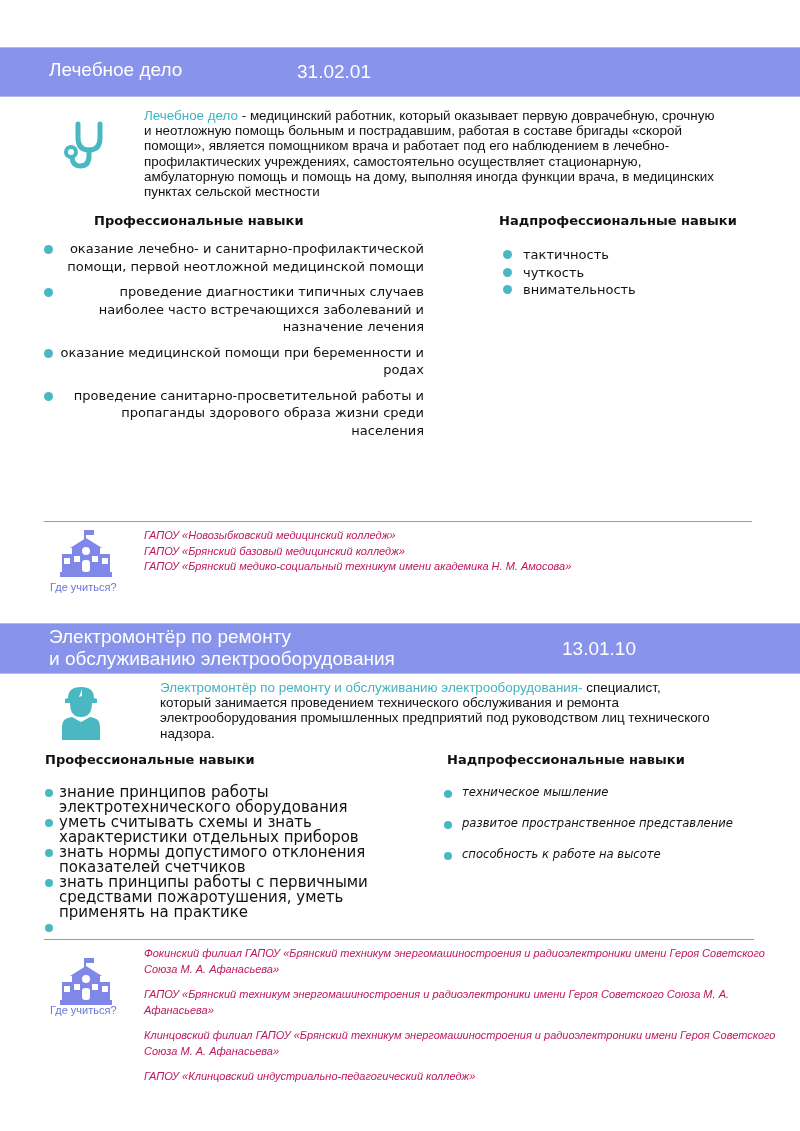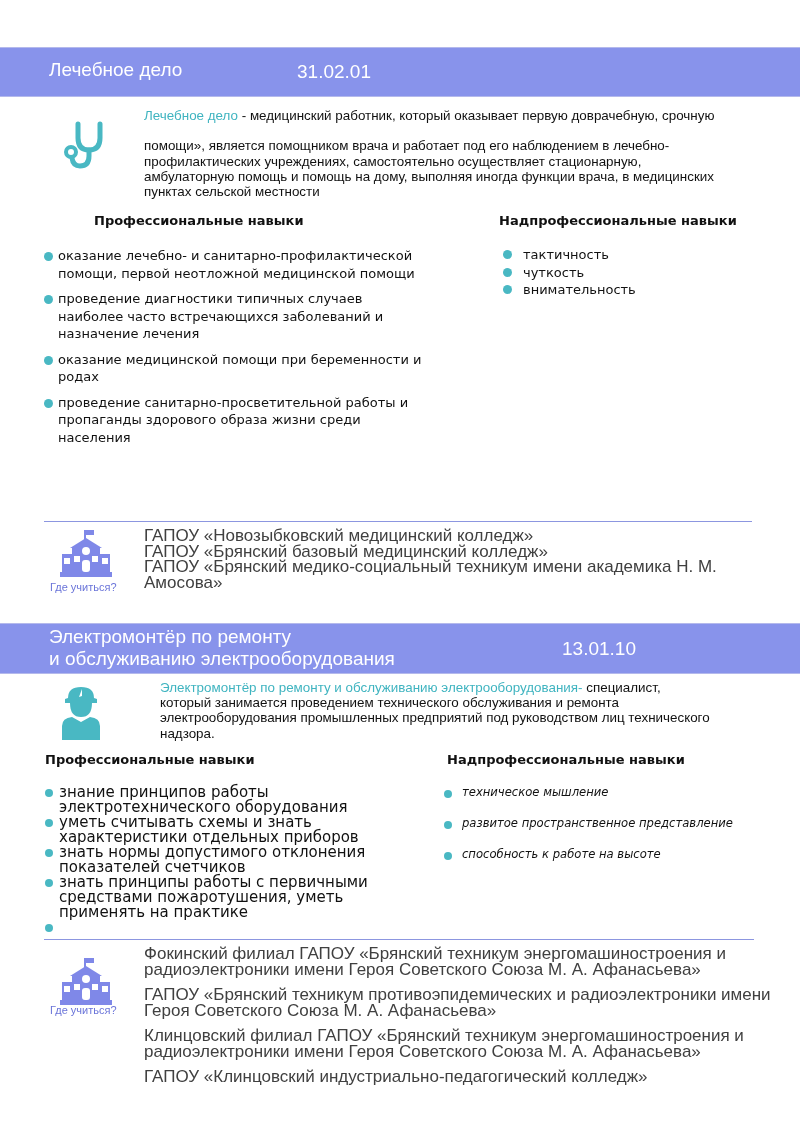--- a/index.html
+++ b/index.html
@@ -26,22 +26,22 @@
   .s1 li .dot { top: 5px; }
   .s1b li { font-size: 13px; line-height: 17.5px; padding-left: 20px; }
   .s1b li .dot { top: 4px; left: 0; }
   .s2 li { font-size: 15px; line-height: 15px; }
   .s2 li .dot { top: 4px; width: 8px; height: 8px; }
   .s2b li { font-size: 11.6px; line-height: 15.8px; padding-left: 18px; margin-bottom: 15px; font-style: italic; }
   .s2b li .dot { top: 5px; width: 8px; height: 8px; }
   .divider { position: absolute; height: 1px; background: #8c96e0; }
   .where-label { position: absolute; font-family: "Liberation Sans", sans-serif; font-size: 11px;
                  color: #6a74d9; white-space: nowrap; }
-  .colleges { position: absolute; font-family: "Liberation Sans", sans-serif; font-size: 17px;
-              color: #404040; }
+  .colleges { position: absolute; font-family: "Liberation Sans", sans-serif; font-size: 11px;
+              color: #be185d; font-style: italic; }
   .colleges div { line-height: 15.5px; }
   .c2 div { margin-bottom: 10px; }
 </style>
 </head>
 <body>
 
 <div class="banner" style="top:47px;height:48px;">
   <div class="banner-title" style="left:49px;top:11px;">Лечебное дело</div>
   <div class="banner-code" style="left:297px;top:13px;">31.02.01</div>
 </div>
@@ -51,31 +51,31 @@
     <g fill="none" stroke="#49b8c3" stroke-width="5" stroke-linecap="round">
       <path d="M18 4 L18 18 Q18 30 29 30 Q40 30 40 18 L40 4"></path>
       <path d="M29 30 L29 36 Q29 46 20 46 Q13 46 12 38"></path>
     </g>
     <circle cx="11" cy="32" r="5" fill="none" stroke="#49b8c3" stroke-width="4"></circle>
   </svg>
 </div>
 
 <div class="desc" style="left:144px;top:108px;width:620px;">
   <span class="lead">Лечебное дело</span><span> - медицинский работник, который оказывает первую доврачебную, срочную</span><br>
-  <br>
+  <span>и неотложную помощь больным и пострадавшим, работая в составе бригады «скорой</span><br>
   <span>помощи», является помощником врача и работает под его наблюдением в лечебно-</span><br>
   <span>профилактических учреждениях, самостоятельно осуществляет стационарную,</span><br>
   <span>амбулаторную помощь и помощь на дому, выполняя иногда функции врача, в медицинских</span><br>
   <span>пунктах сельской местности</span>
 </div>
 
 <div class="heading" style="left:94px;top:213px;">Профессиональные навыки</div>
 <div class="heading" style="left:499px;top:213px;">Надпрофессиональные навыки</div>
 
-<ul class="skills s1" style="left:44px;top:247px;width:380px;">
+<ul class="skills s1" style="left:44px;top:240px;width:380px;text-align:right;">
   <li><span class="dot"></span><span>оказание лечебно- и санитарно-профилактической помощи, первой неотложной медицинской помощи</span></li>
   <li><span class="dot"></span><span>проведение диагностики типичных случаев наиболее часто встречающихся заболеваний и назначение лечения</span></li>
   <li><span class="dot"></span><span>оказание медицинской помощи при беременности и родах</span></li>
   <li><span class="dot"></span><span>проведение санитарно-просветительной работы и пропаганды здорового образа жизни среди населения</span></li>
 </ul>
 
 <ul class="skills s1b" style="left:503px;top:246px;width:260px;">
   <li><span class="dot"></span><span>тактичность</span></li>
   <li><span class="dot"></span><span>чуткость</span></li>
   <li><span class="dot"></span><span>внимательность</span></li>
@@ -175,16 +175,16 @@
       <rect x="42" y="28" width="6" height="6"></rect>
       <rect x="14" y="26" width="6" height="6"></rect>
       <rect x="32" y="26" width="6" height="6"></rect>
     </g>
   </svg>
 </div>
 <div class="where-label" style="left:50px;top:1004px;">Где учиться?</div>
 
 <div class="colleges c2" style="left:144px;top:946px;width:652px;">
   <div>Фокинский филиал ГАПОУ «Брянский техникум энергомашиностроения и радиоэлектроники имени Героя Советского Союза М. А. Афанасьева»</div>
-  <div>ГАПОУ «Брянский техникум противоэпидемических и радиоэлектроники имени Героя Советского Союза М. А. Афанасьева»</div>
+  <div>ГАПОУ «Брянский техникум энергомашиностроения и радиоэлектроники имени Героя Советского Союза М. А. Афанасьева»</div>
   <div>Клинцовский филиал ГАПОУ «Брянский техникум энергомашиностроения и радиоэлектроники имени Героя Советского Союза М. А. Афанасьева»</div>
   <div>ГАПОУ «Клинцовский индустриально-педагогический колледж»</div>
 </div>
 
 </body></html>

